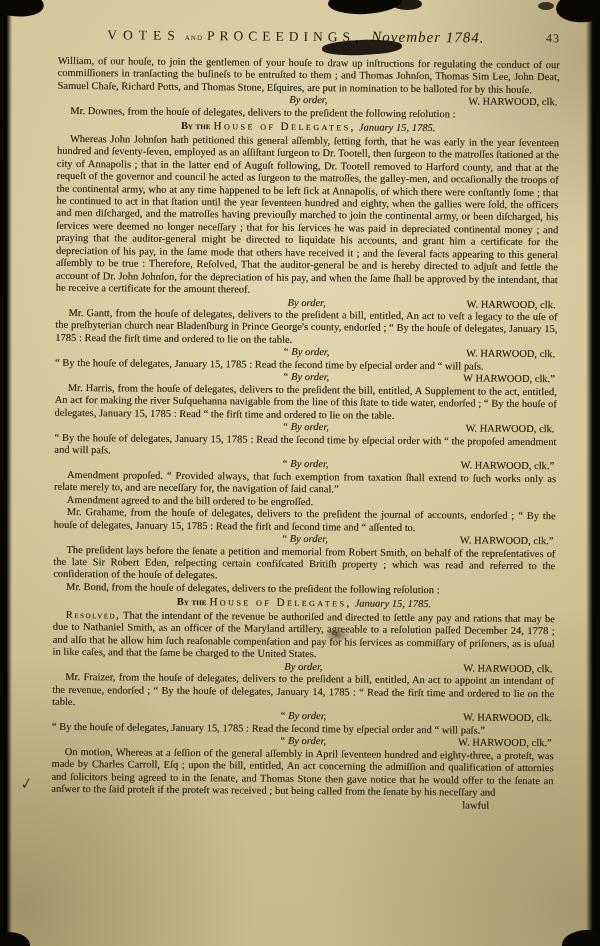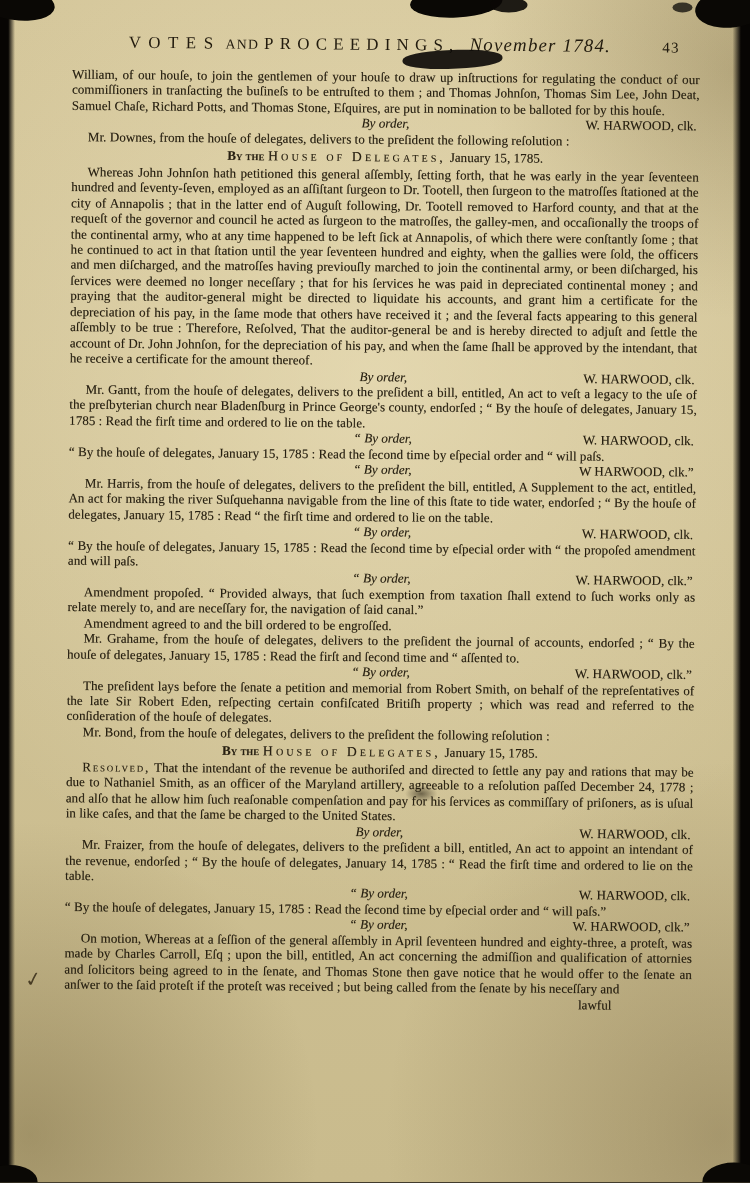--- a/index.html
+++ b/index.html
@@ -34,35 +34,35 @@
     font-family:"DejaVu Sans",sans-serif;font-size:16px;color:#352a16;
     transform:rotate(-10deg);opacity:.85;}
   
   .content{
     position:absolute;left:58px;right:40px;top:28px;z-index:2;
     color:#261f11;transform:rotate(0.5deg);transform-origin:50% 0;
   }
   .masthead{position:relative;text-align:center;font-size:13.5px;
     padding-right:26px;margin-bottom:12px;white-space:nowrap;color:#221b0e;}
   .m-votes{letter-spacing:6px;margin-top:14px;}
-  .m-and{font-size:15px;letter-spacing:1px;padding:0 4px;font-variant:small-caps;}
+  .m-and{font-size:10px;letter-spacing:1px;padding:0 4px;font-variant:small-caps;}
   .m-proc{letter-spacing:5px;}
   .m-date{font-style:italic;letter-spacing:1px;padding-left:8px;font-size:15px;}
-  .m-page{position:absolute;right:16px;top:1px;font-size:12px;letter-spacing:1px;}
+  .m-page{position:absolute;right:0;top:1px;font-size:12px;letter-spacing:1px;}
   .text{font-size:10.4px;line-height:12.45px;text-align:justify;
     letter-spacing:0.05px;text-shadow:0.2px 0.2px 0.3px rgba(38,28,12,0.45);}
   .text p{margin:0;text-indent:13px;}
   .text p.noindent,.text p.quote{text-indent:0;}
   .order-line{position:relative;height:12.45px;}
   .order-line .o{position:absolute;left:0;right:0;text-align:center;font-style:italic;}
   .order-line .s{position:absolute;right:2px;top:0;}
   .house{text-align:center;text-indent:0 !important;margin:1px 0 !important;}
   .h-lead{font-variant:small-caps;padding-right:3px;font-weight:bold;}
   .h-main{font-variant:small-caps;letter-spacing:2.5px;font-size:11px;}
-  .h-date{padding-left:3px;}
+  .h-date{font-style:italic;padding-left:3px;}
   .sc-lead{font-variant:small-caps;letter-spacing:1.5px;}
   .catchword{text-align:right;padding-right:64px;text-indent:0 !important;}
 </style>
 </head>
 <body>
 
 <div class="scan">
 
   <div class="edgeL"></div>
   <div class="edgeR"></div>

